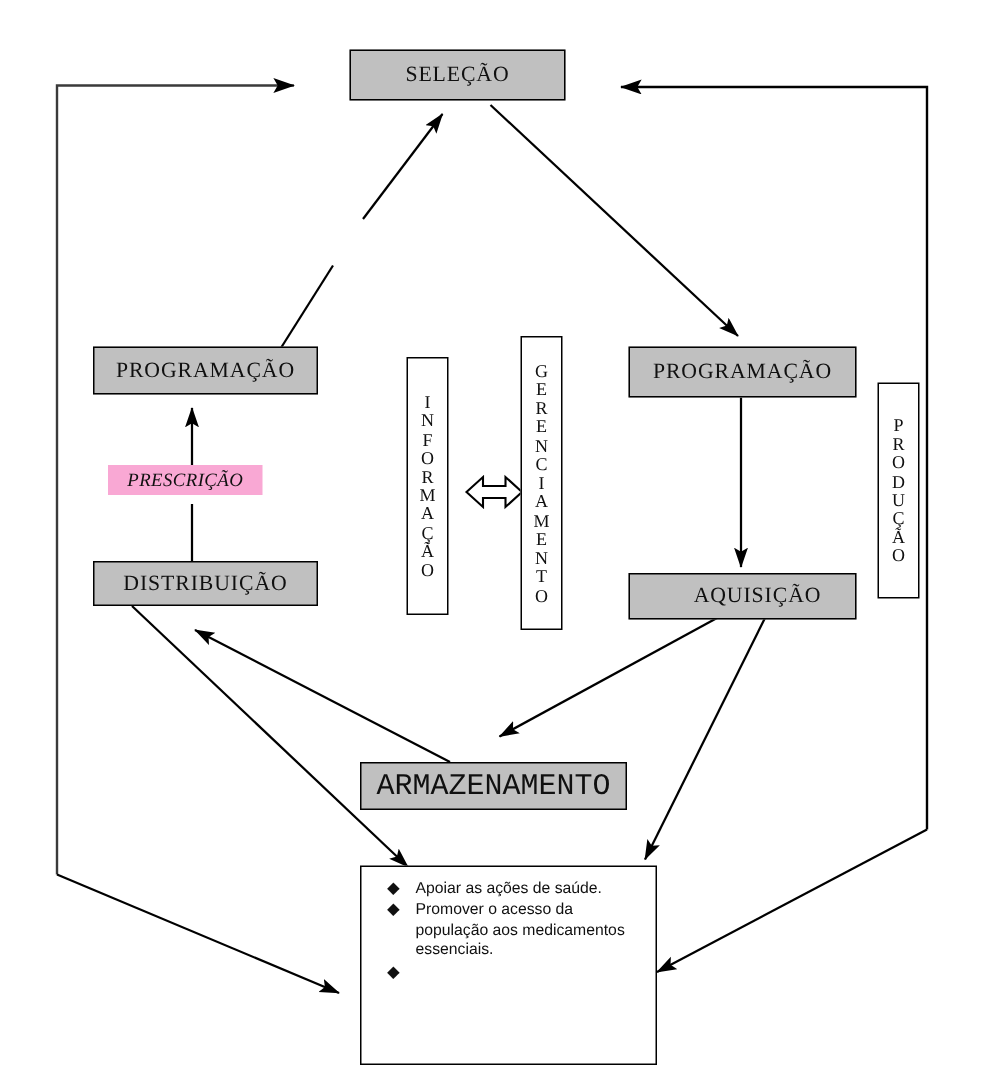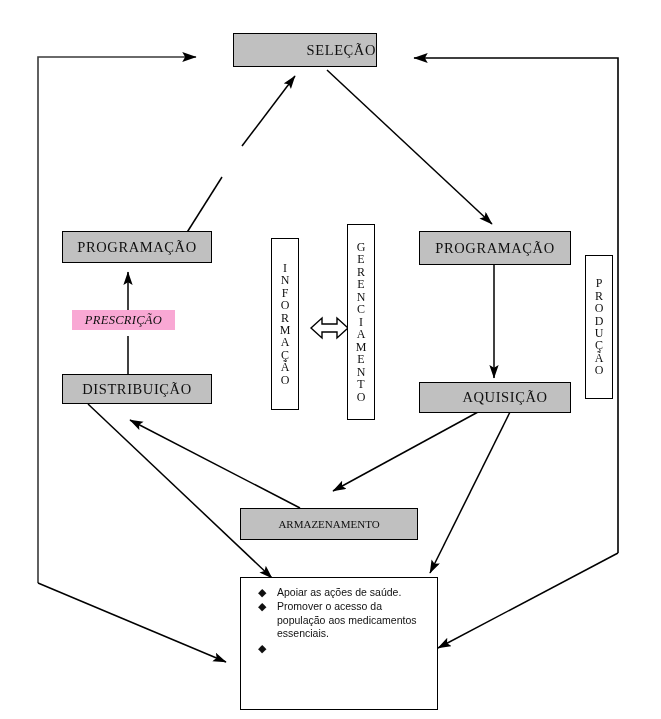--- a/index.html
+++ b/index.html
@@ -12,21 +12,21 @@
   svg.edges{position:absolute;left:0;top:0;width:661px;height:719px;}
 
   .node{
     position:absolute;box-sizing:border-box;
     display:flex;align-items:center;justify-content:center;
     background:#c0c0c0;border:1.5px solid #000000;
     font-family:"Liberation Serif", serif;
     font-size:14.5px;letter-spacing:.6px;
     color:#101010;white-space:nowrap;
   }
-  .node.sans{font-family:Liberation Serif, serif;letter-spacing:0px;font-size:11px;}
+  .node.sans{font-family:Liberation Mono, monospace;letter-spacing:0px;font-size:20px;}
 
   .tag{
     position:absolute;box-sizing:border-box;
     display:flex;align-items:center;justify-content:center;
     background:#f9a8d4;border:0;
     font-family:"Liberation Serif", serif;
     font-style:italic;font-size:12.5px;letter-spacing:.3px;
     color:#101010;white-space:nowrap;
   }
 
@@ -120,21 +120,21 @@
     <g>
       <path d="M510,412 L430,573" fill="none" stroke="#000000" stroke-width="1.5" marker-end="url(#ah)"></path>
     </g>
 
     <g>
       <path d="M311,328 L322,318 L322,324 L337,324 L337,318 L348,328
                L337,338 L337,332 L322,332 L322,338 z" fill="#ffffff" stroke="#000000" stroke-width="1.4" stroke-linejoin="miter"></path>
     </g>
   </svg>
 
-  <div class="node" style="left:233px;top:33px;width:144px;height:34px;justify-content:flex-end;">
+  <div class="node" style="left:233px;top:33px;width:144px;height:34px;">
     <span>SELEÇÃO</span>
   </div>
 
   <div class="node" style="left:62px;top:231px;width:150px;height:32px;">
     <span>PROGRAMAÇÃO</span>
   </div>
 
   <div class="tag" style="left:72px;top:310px;width:103px;height:20px;">
     <span>PRESCRIÇÃO</span>
   </div>

